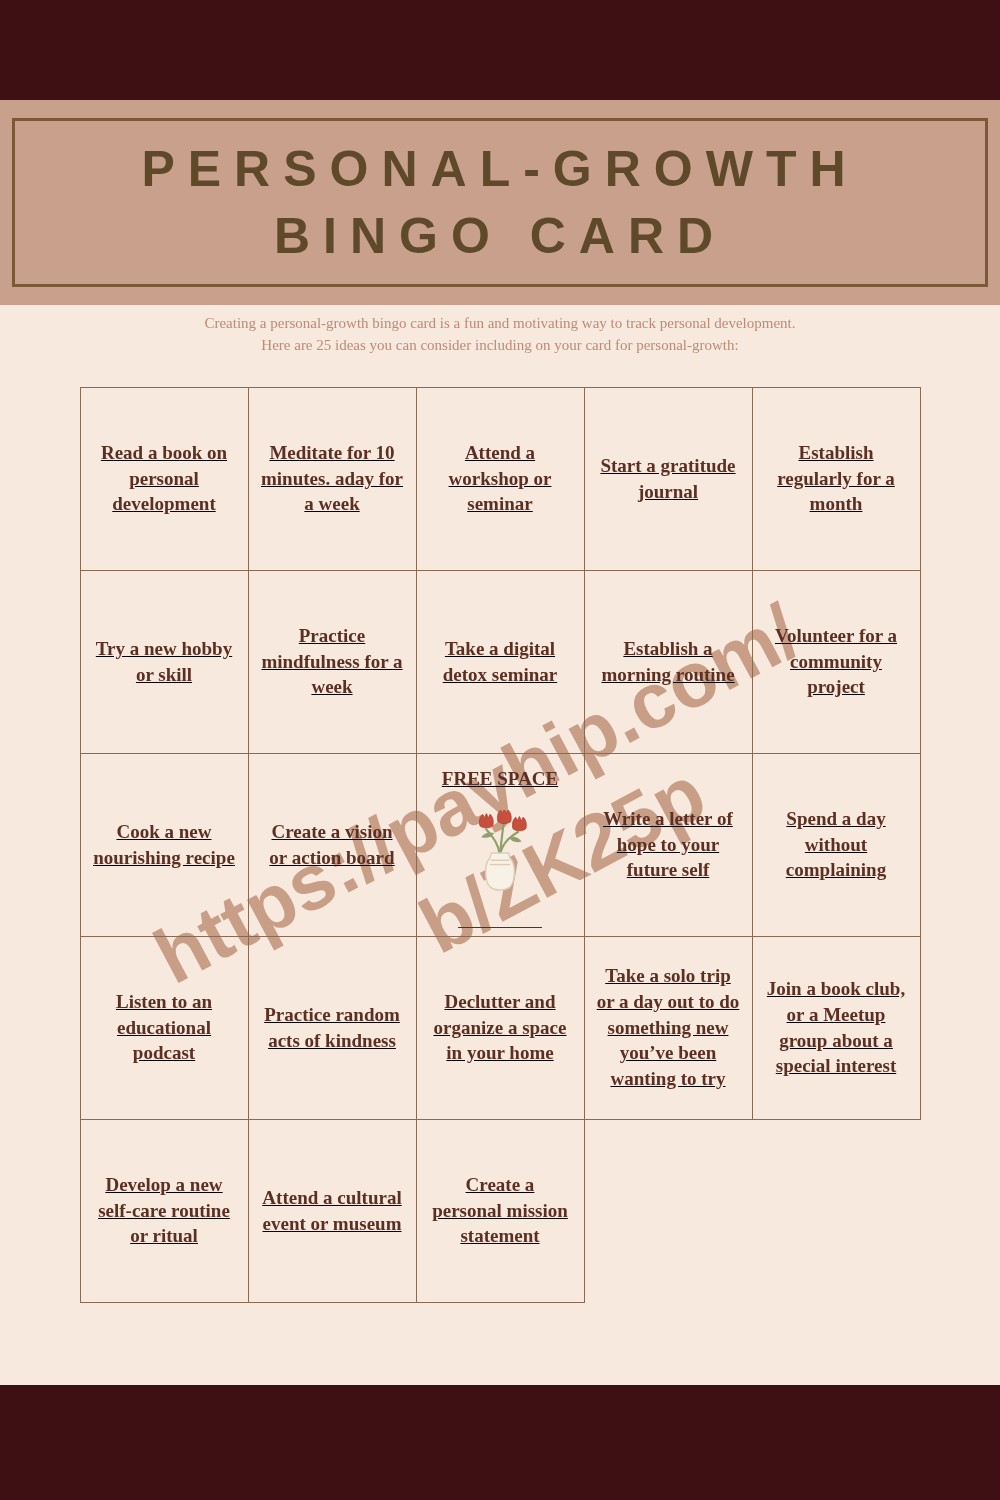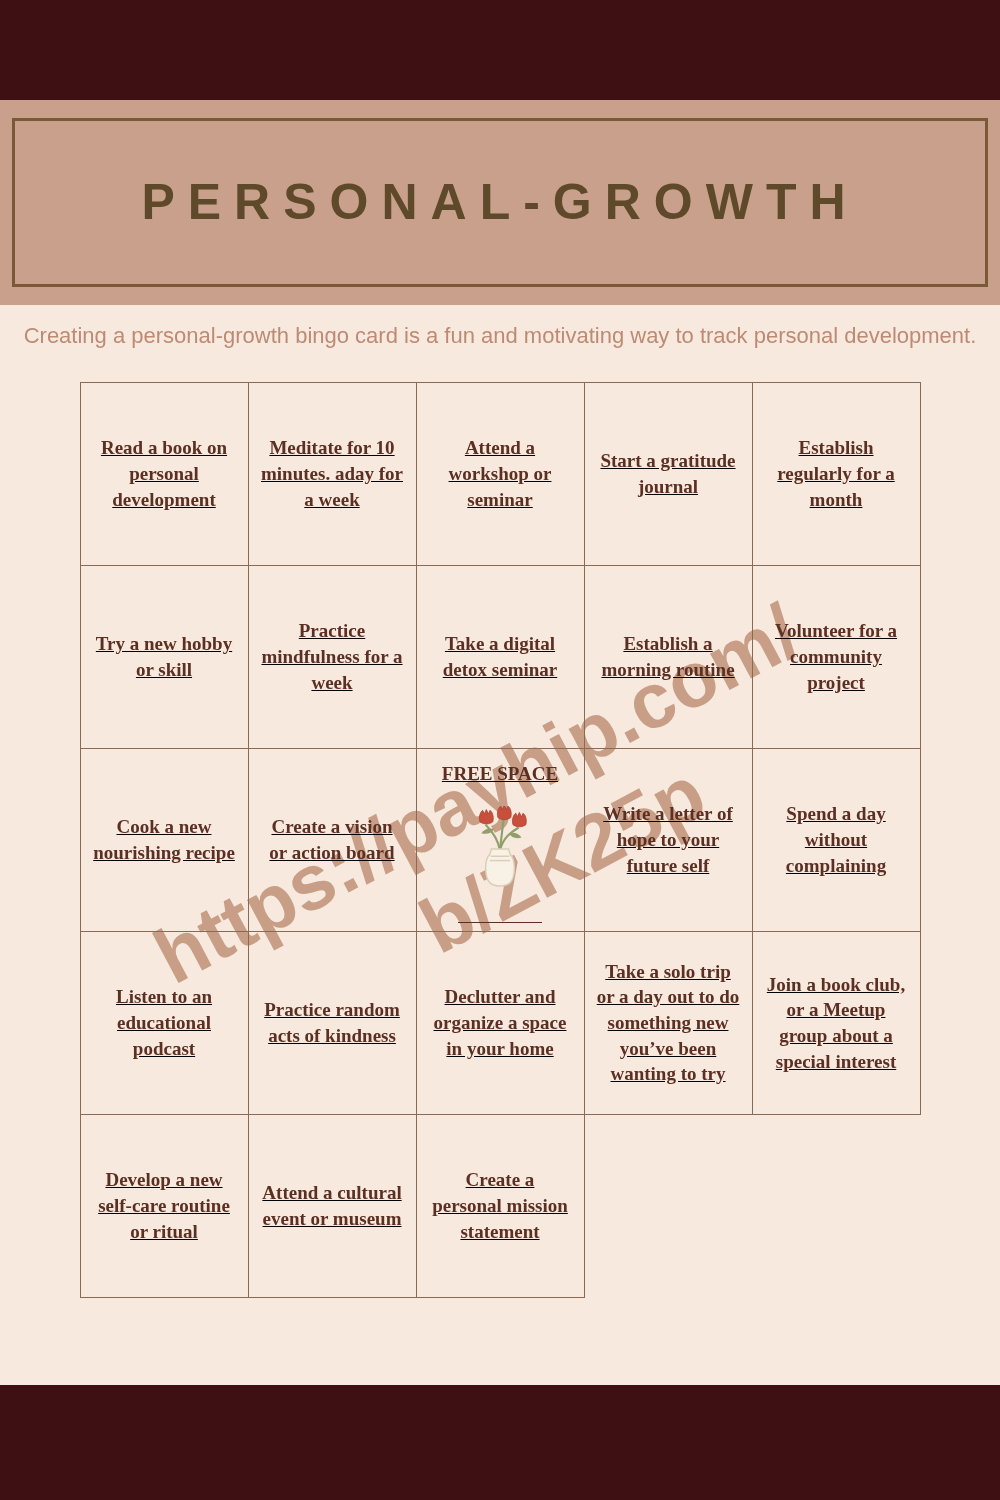--- a/index.html
+++ b/index.html
@@ -35,27 +35,28 @@
   .title-line {
     color:#5e492b;
     font-size:50px;
     font-weight:bold;
     letter-spacing:13px;
     text-transform:uppercase;
     line-height:1.05;
   }
 
   .intro {
-    margin-top:15px;
+    margin-top:8px;
     text-align:center;
     color:#bd8a73;
-    font-size:22px;
+    font-size:15px;
     line-height:1.45;
     position:relative;
     z-index:2;
+    font-family:Liberation Serif, serif;
   }
 
   .grid {
     position:relative;
     z-index:2;
     width:840px;
     margin:30px auto 0 auto;
     display:grid;
     grid-template-columns:repeat(5, 1fr);
     grid-auto-rows:183px;
@@ -112,25 +113,27 @@
 </head>
 <body>
 
 <div class="page">
 
   <div class="band top"></div>
 
   <div class="header">
     <div class="title-box">
       <div class="title-line">PERSONAL-GROWTH</div>
+      <div class="title-line">BINGO CARD</div>
     </div>
   </div>
 
   <div class="intro">
     <div>Creating a personal-growth bingo card is a fun and motivating way to track personal development.</div>
+    <div>Here are 25 ideas you can consider including on your card for personal-growth:</div>
   </div>
 
   <div class="watermark">
     <div>https://payhip.com/</div>
     <div class="wm2">b/ZK25p</div>
   </div>
 
   <div class="grid">
     <div class="cell">Read a book on personal development</div>
     <div class="cell">Meditate for 10 minutes. aday for a week</div>

